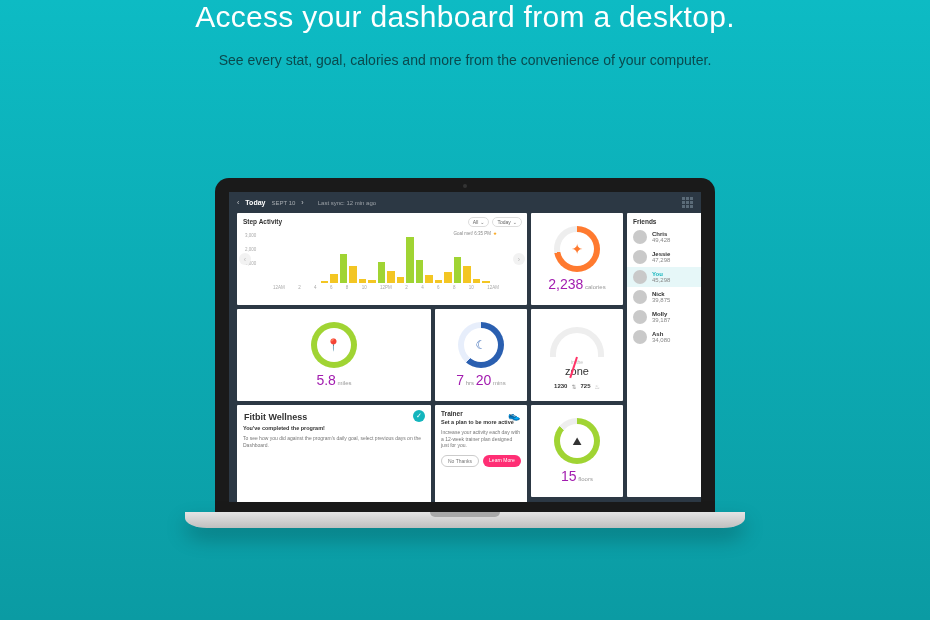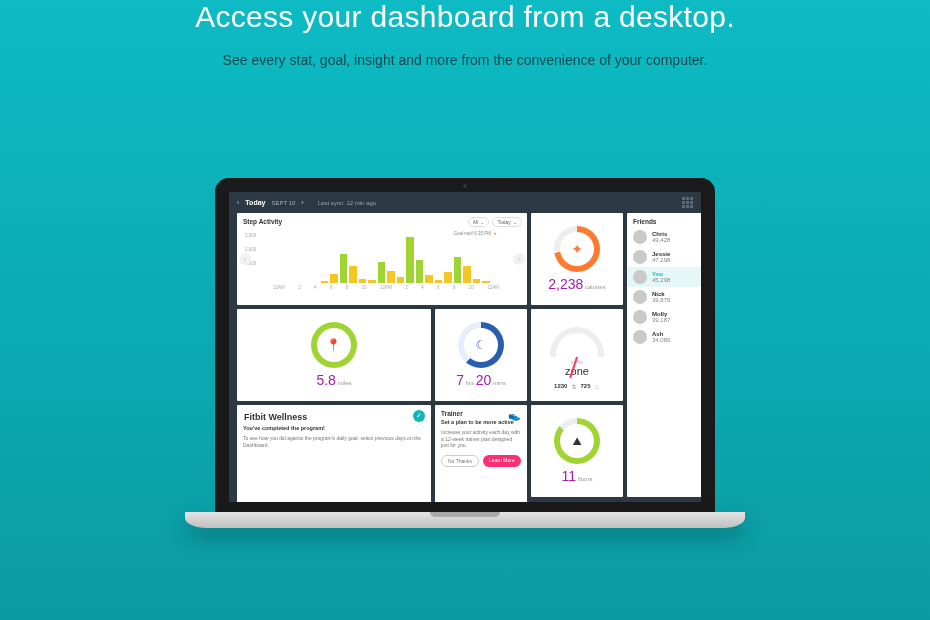--- a/index.html
+++ b/index.html
@@ -92,21 +92,21 @@
   .btnrow{display:flex;gap:4px;margin-top:6px}
   .btn{border-radius:10px;padding:2px 6px;font-size:5px}
   .btn.ghost{border:1px solid #ccc;color:#777}
   .btn.pink{background:#ff2e74;color:#fff}
   .nav-arrow{position:absolute;top:50%;transform:translateY(-50%);width:12px;height:12px;border-radius:50%;background:#f2f2f2;color:#bbb;font-size:7px;display:flex;align-items:center;justify-content:center}
 </style>
 </head>
 <body>
 
 <div class="hero-title">Access your dashboard from a desktop.</div>
-<div class="hero-sub">See every stat, goal, insight and more from the convenience of your computer.</div>
+<div class="hero-sub">See every stat, goal, calories and more from the convenience of your computer.</div>
 
 <div class="laptop">
   <div class="lid">
     <div class="cam"></div>
     <div class="screen">
 
       <div class="topbar">
         <span class="chev">‹</span>
         <b style="font-size:7px">Today</b>
         <span style="opacity:.55">SEPT 10</span>
@@ -315,21 +315,21 @@
           </div>
         </div>
 
         <div class="tile">
           <div class="center-col">
             <div class="ring" style="background:conic-gradient(#a0d433 0 310deg,#eee 310deg 360deg);display:flex;align-items:center;justify-content:center">
               <div style="width:34px;height:34px;border-radius:50%;background:#fff;display:flex;align-items:center;justify-content:center">
                 <span style="color:#333;font-size:11px">⛰</span>
               </div>
             </div>
-            <div style="margin-top:4px"><span class="big">11</span> <span class="unit">floors</span></div>
+            <div style="margin-top:4px"><span class="big">15</span> <span class="unit">floors</span></div>
           </div>
         </div>
 
         <div class="tile">
           <div class="center-col">
             
             
           </div>
         </div>
 

